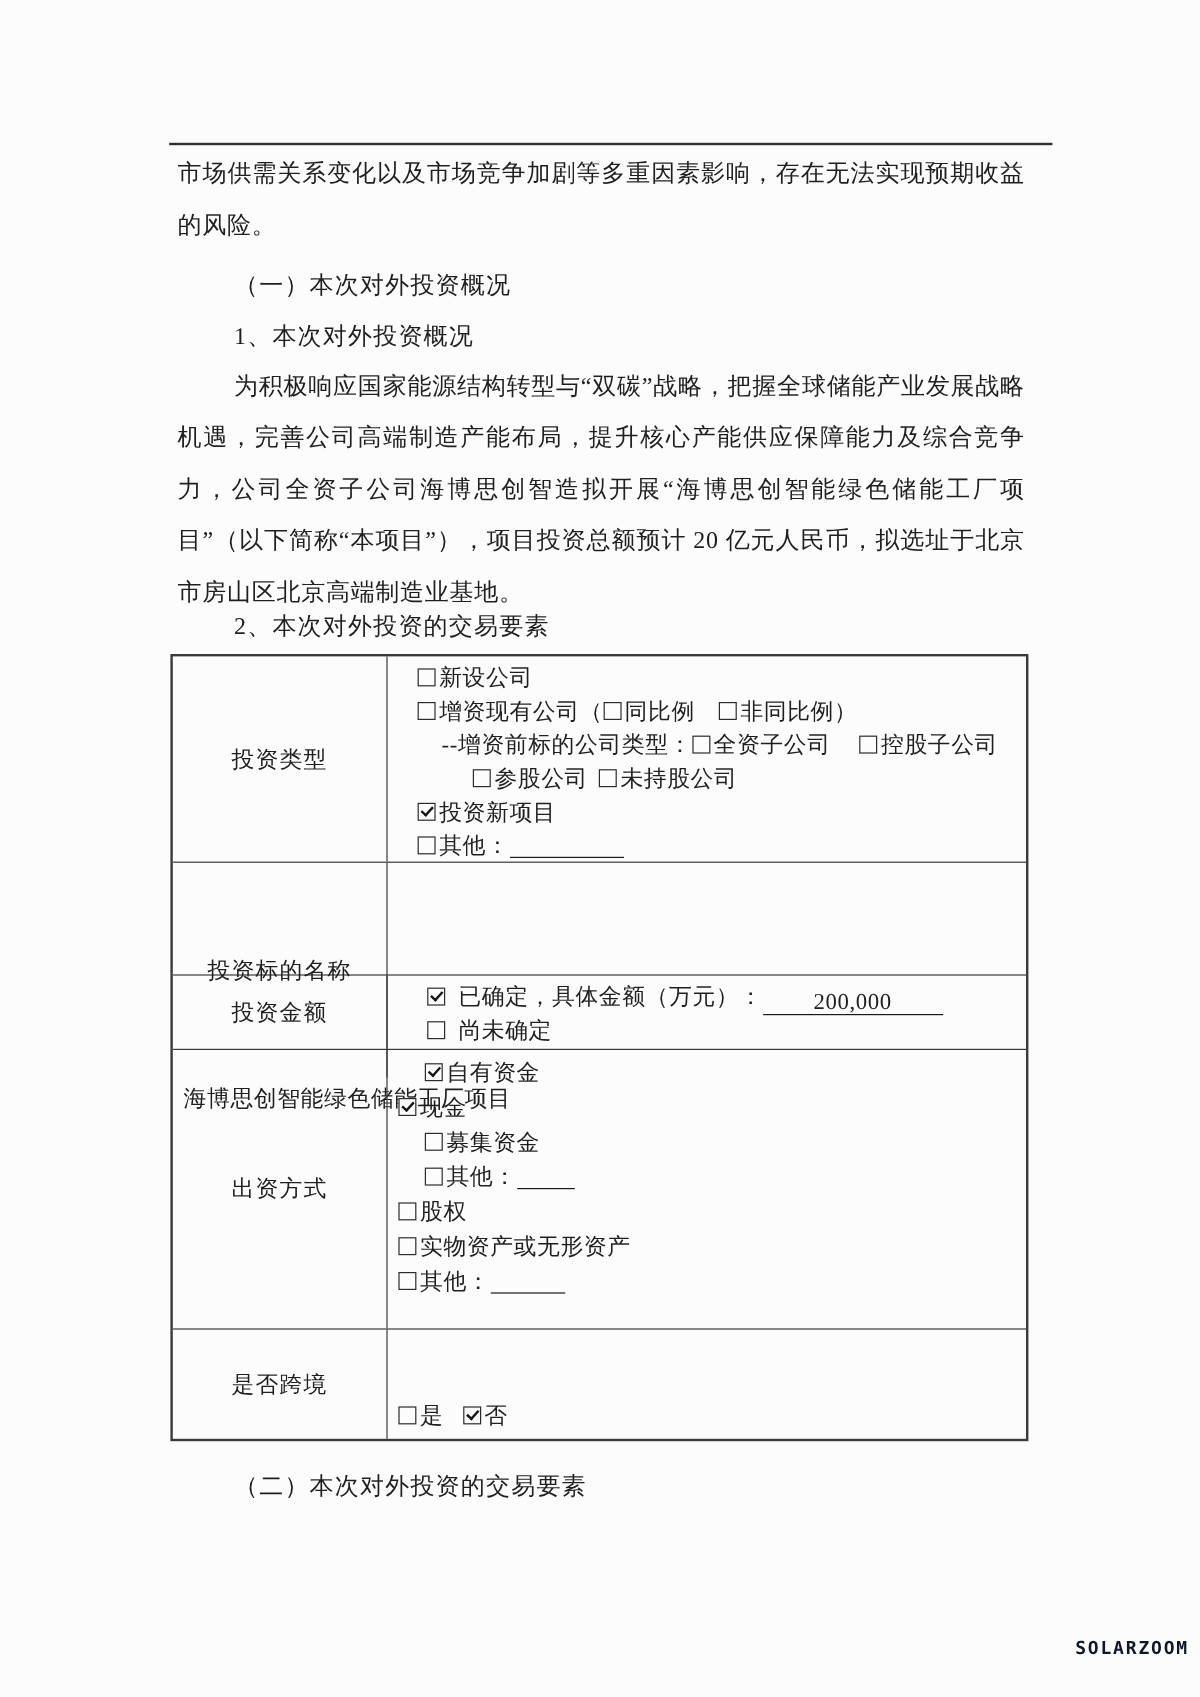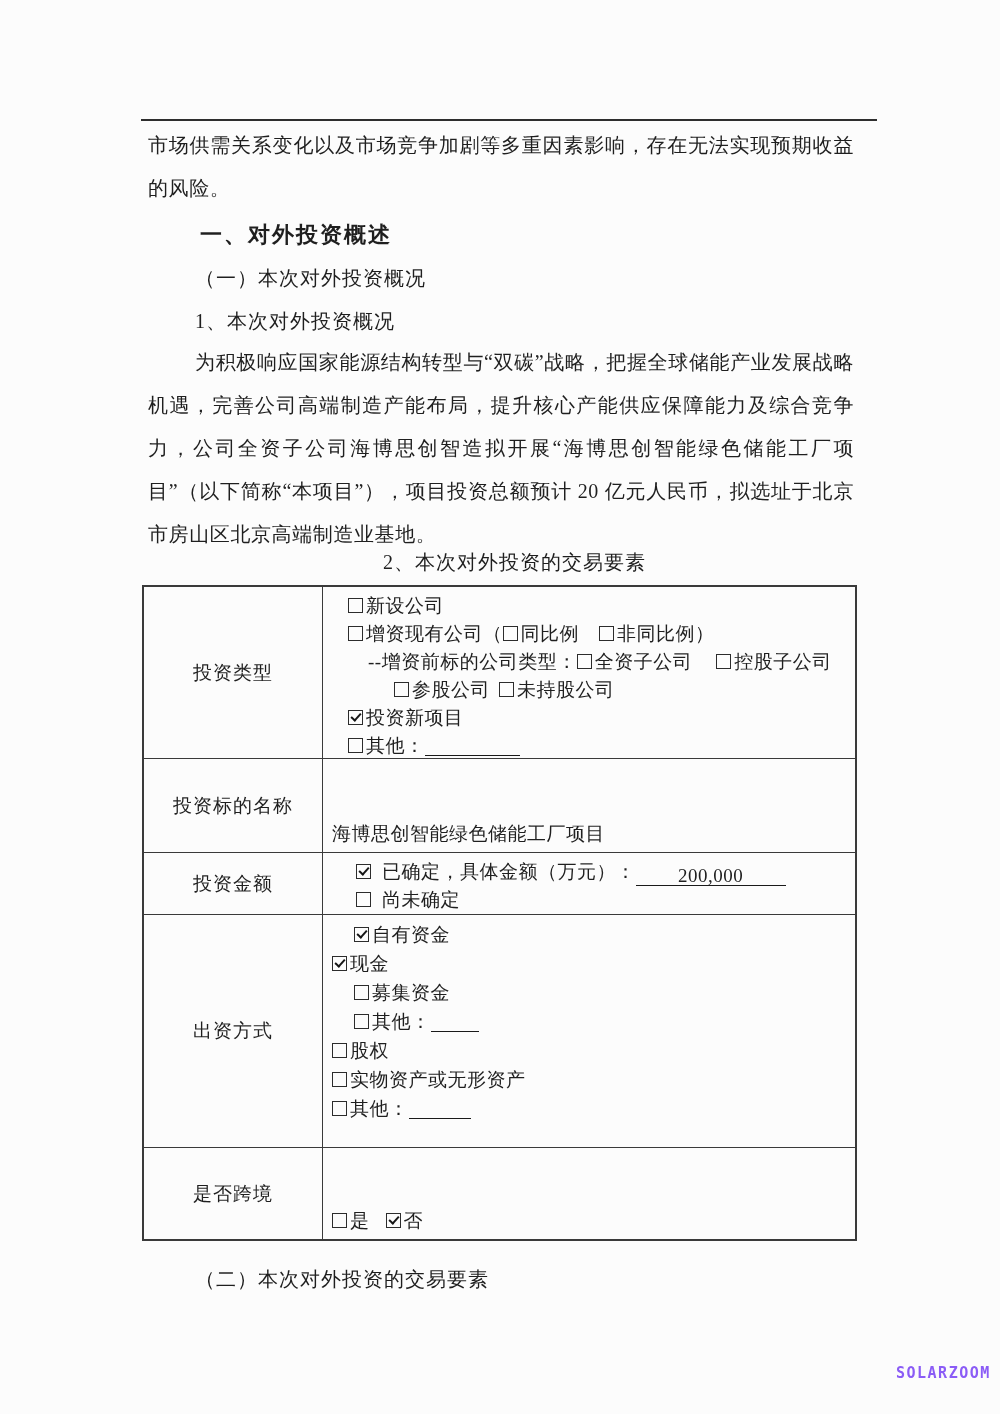--- a/index.html
+++ b/index.html
@@ -53,38 +53,37 @@
     margin:18px 0 0 47px;
   }
   .body-para{
     margin-top:7px;
     text-indent:2.35em;
   }
   .h2-tight{
     font-size:20px;
     line-height:25px;
     letter-spacing:1px;
-    margin:-6px 0 0 27px;
-    text-align:center;
+    margin:-6px 0 0 47px;
   }
   .dtable{
     box-sizing:border-box;
     margin-left:-6px;
     margin-top:10px;
     width:715px;
     border:2px solid #3a3a3a;
     background:transparent;
   }
   .trow{
     display:flex;
     box-sizing:border-box;
   }
   .trow + .trow{border-top:1.5px solid #3a3a3a;}
   .trow:nth-child(1){height:171px;}
-  .trow:nth-child(2){height:94px;}
+  .trow:nth-child(2){height:94px;flex-direction:column;}
   .trow:nth-child(3){height:62px;}
   .trow:nth-child(4){height:233px;}
   .trow:nth-child(5){height:92px;}
   .tlabel{
     box-sizing:border-box;
     width:179px;
     flex:0 0 179px;
     border-right:1.5px solid #3a3a3a;
     display:flex;align-items:center;justify-content:center;
     font-size:19px;
@@ -150,21 +149,20 @@
 <body>
 
 <div class="page" style="background: rgb(252, 252, 252); color: rgb(31, 31, 31);">
 
   <div class="header-rule"></div>
 
   <div class="content">
 
     <p class="para">市场供需关系变化以及市场竞争加剧等多重因素影响，存在无法实现预期收益的风险。</p>
 
-    <div class="h1">一、对外投资概述</div>
 
     <div class="h2">（一）本次对外投资概况</div>
 
     <div class="h2b">1、本次对外投资概况</div>
 
     <p class="para body-para">为积极响应国家能源结构转型与“双碳”战略，把握全球储能产业发展战略机遇，完善公司高端制造产能布局，提升核心产能供应保障能力及综合竞争力，公司全资子公司海博思创智造拟开展“海博思创智能绿色储能工厂项目”（以下简称“本项目”），项目投资总额预计 20 亿元人民币，拟选址于北京市房山区北京高端制造业基地。</p>
 
     <div class="h2-tight">2、本次对外投资的交易要素</div>
 
     <div class="dtable">
@@ -209,15 +207,15 @@
           <div class="tcontent">
             <div class="cell-line"><span class="cb"></span><span>是</span><span class="sp" style="width: 16px;"></span><span class="cb checked"></span><span>否</span></div>
           </div>
         </div>
       </div>
 
     <div class="h2 closing">（二）本次对外投资的交易要素</div>
 
   </div>
 
-  <div class="watermark" style="color: #8b5cf6;">SOLARZOOM</div>
+  <div class="watermark" style="color: #0f172a;">SOLARZOOM</div>
 
 </div>
 
 </body></html>

